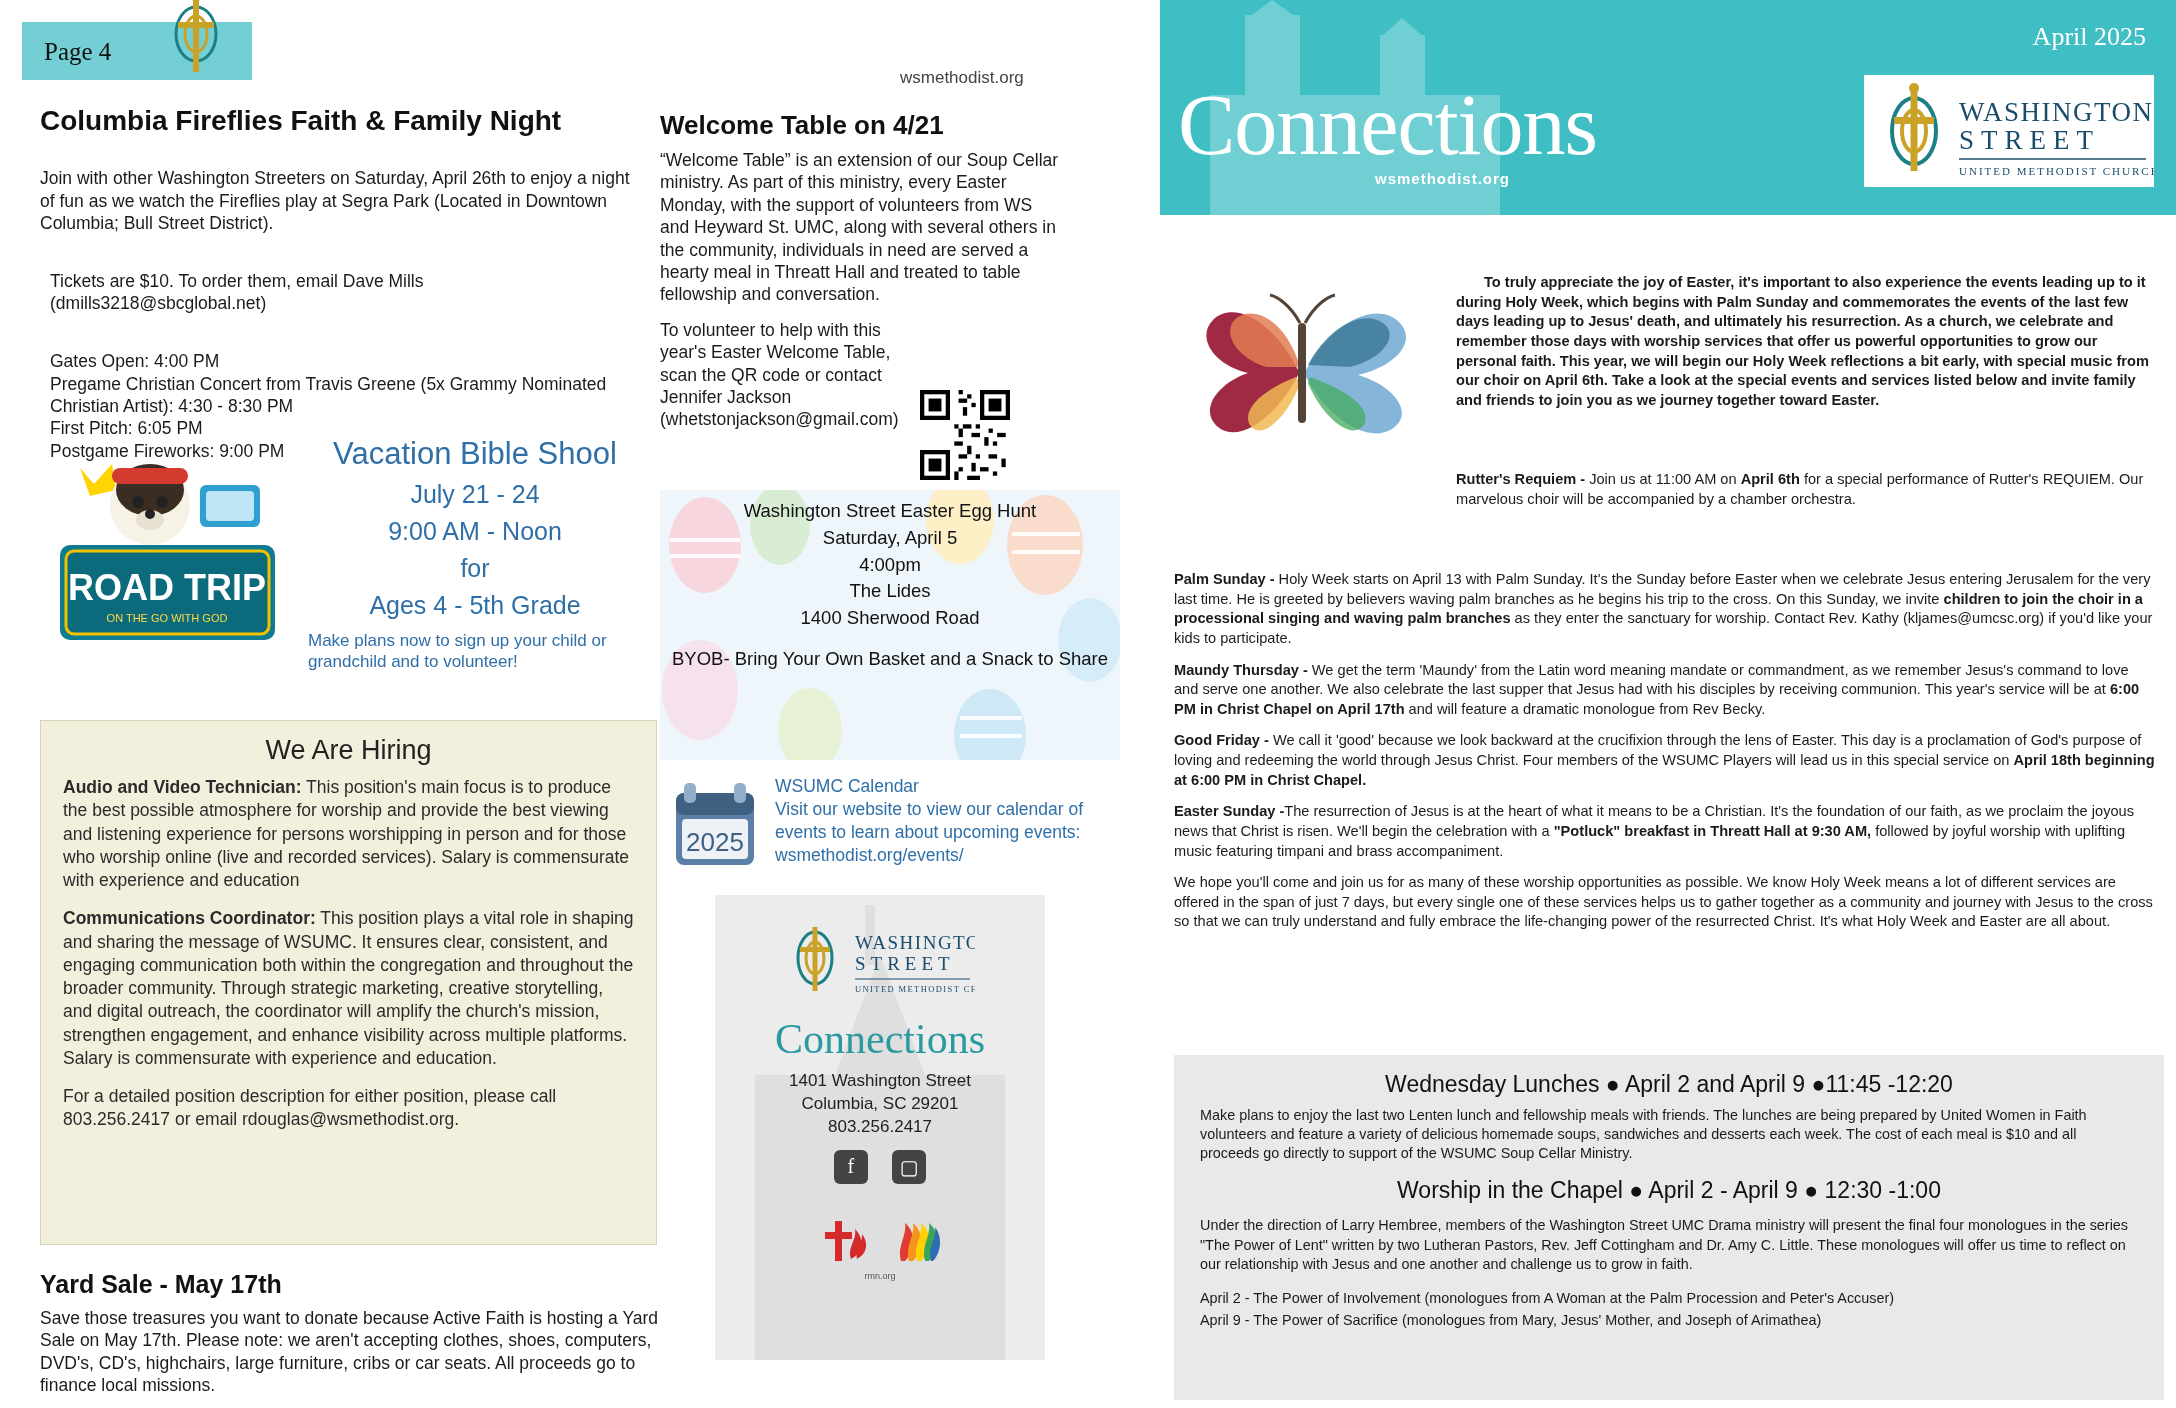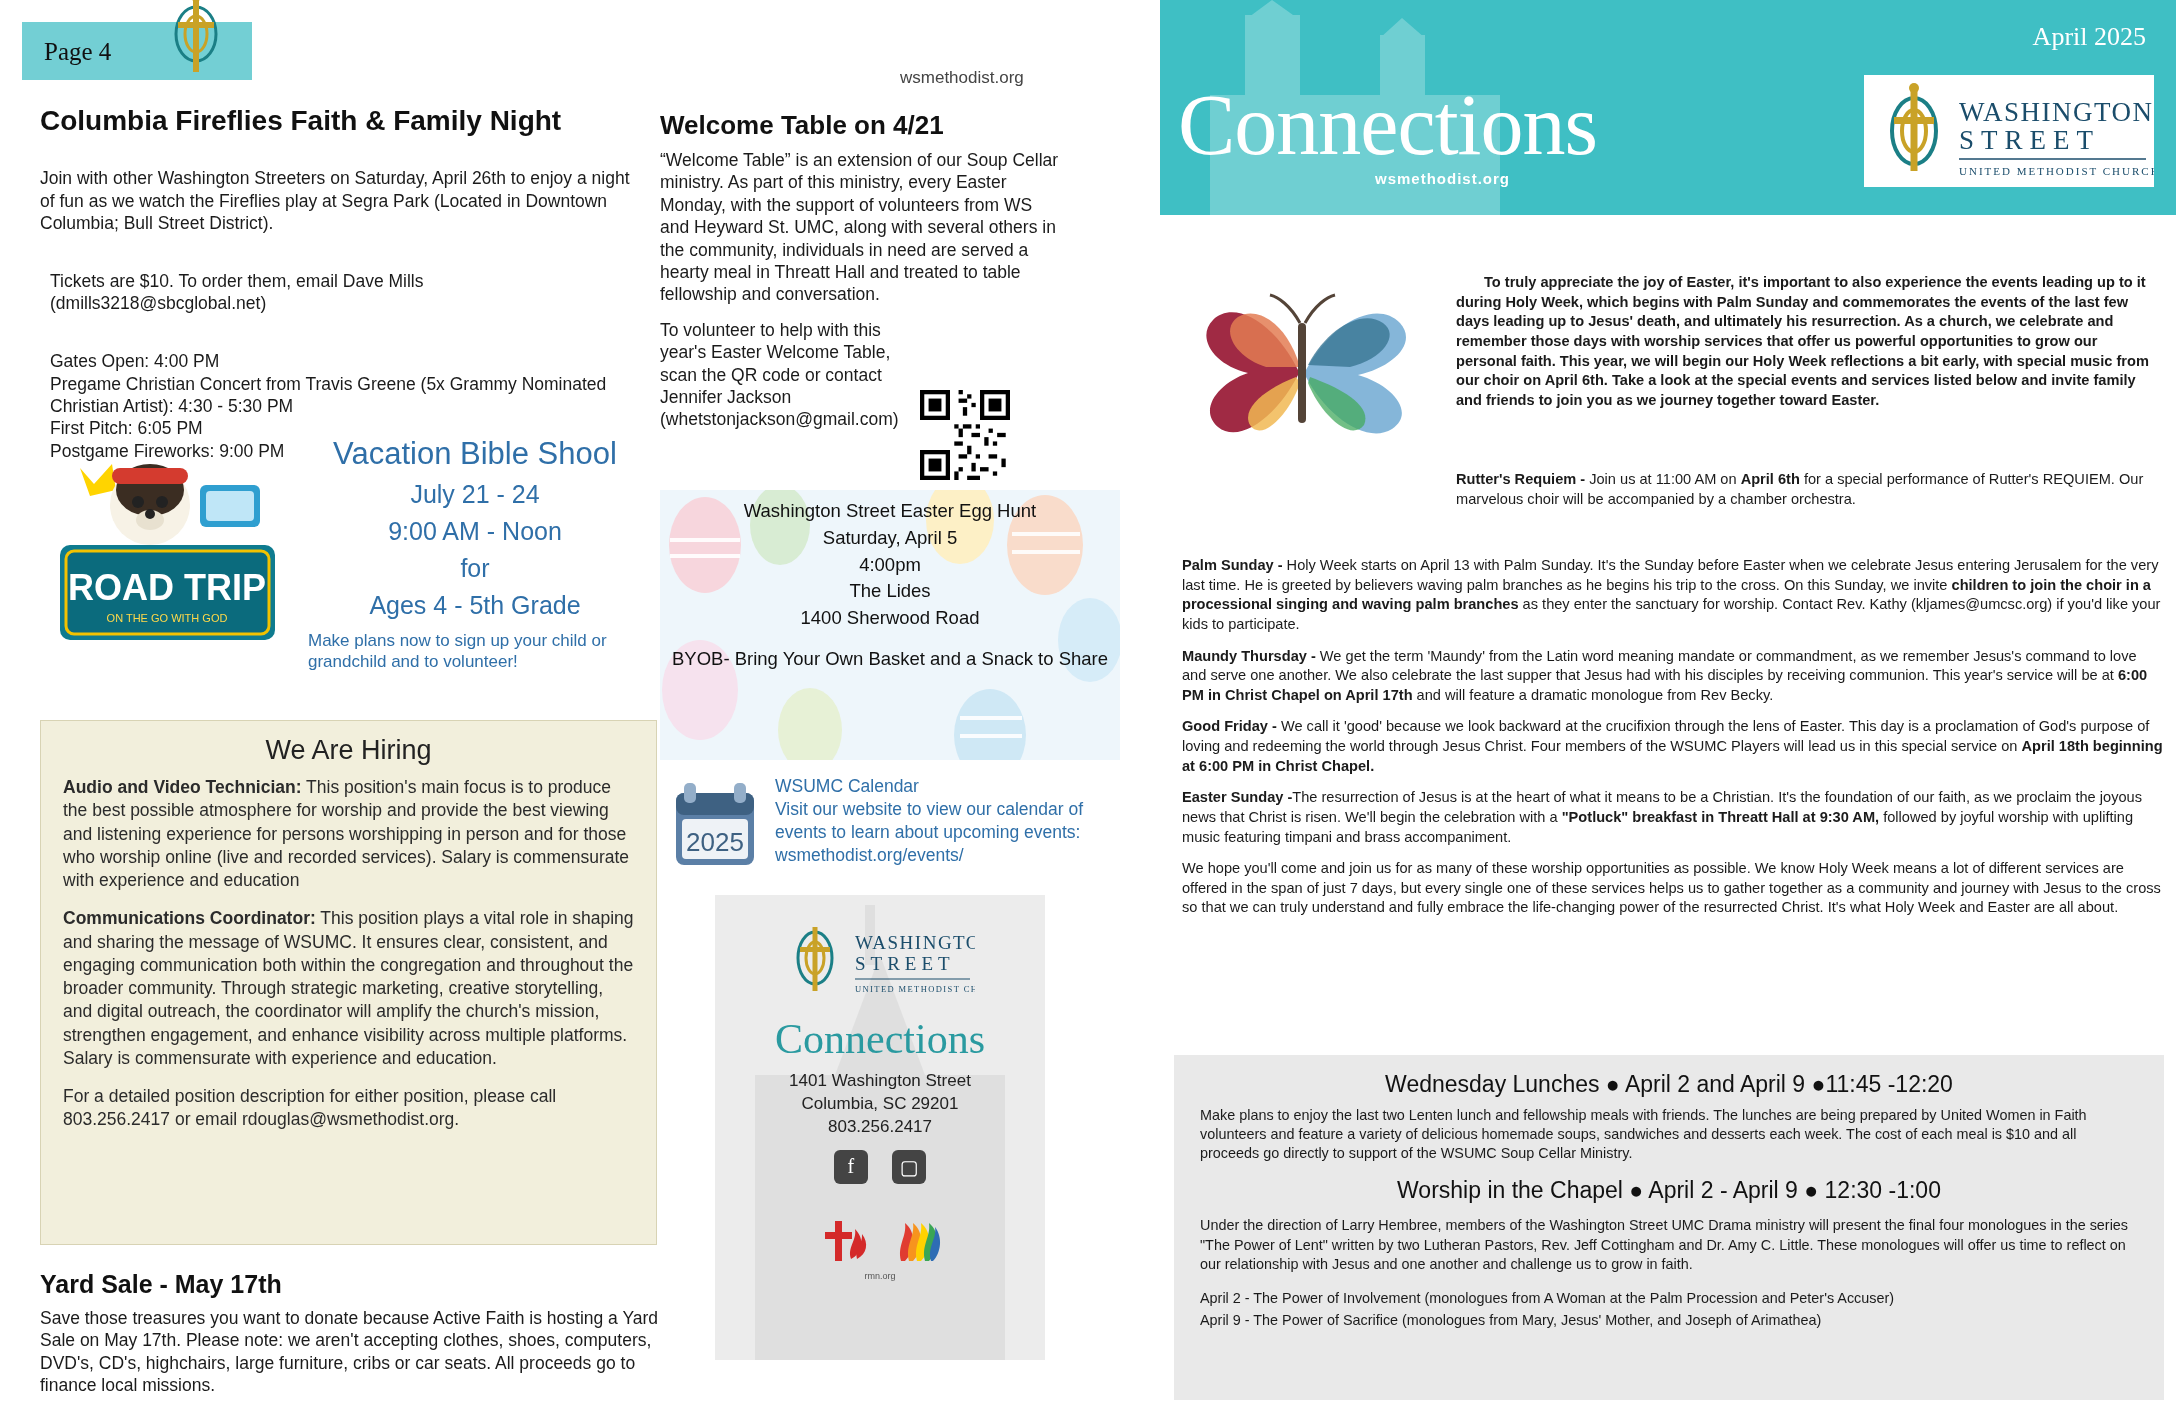--- a/index.html
+++ b/index.html
@@ -163,21 +163,21 @@
     </svg>
 
     <div class="site-url-left">wsmethodist.org</div>
 
     <div class="L" style="left:40px; top:105px; width:600px;">
       <h2 class="hd" style="font-size:28px;">Columbia Fireflies Faith &amp; Family Night</h2>
       <div class="body-txt" style="white-space:pre-line;">
         <p>Join with other Washington Streeters on Saturday, April 26th to enjoy a night of fun as we watch the Fireflies play at Segra Park (Located in Downtown Columbia; Bull Street District).</p>
         <p style="padding-left:10px;">Tickets are $10. To order them, email Dave Mills (dmills3218@sbcglobal.net)</p>
         <p style="padding-left:10px;">Gates Open:  4:00 PM
-Pregame Christian Concert from Travis Greene (5x Grammy Nominated Christian Artist):  4:30 - 5:30 PM
+Pregame Christian Concert from Travis Greene (5x Grammy Nominated Christian Artist):  4:30 - 8:30 PM
 First Pitch:  6:05 PM
 Postgame Fireworks: 9:00 PM</p>
       </div>
     </div>
 
     <div class="vbs-wrap">
       <svg class="vbs-logo" viewBox="0 0 235 210">
         <rect x="10" y="95" width="215" height="95" rx="10" fill="#0e7b8f"></rect>
         <rect x="16" y="101" width="203" height="83" rx="8" fill="#0b6b7d" stroke="#f2c200" stroke-width="3"></rect>
         <text x="117" y="150" text-anchor="middle" font-family="Liberation Sans, sans-serif" font-weight="bold" font-size="36" fill="#ffffff">ROAD TRIP</text>
@@ -398,21 +398,21 @@
     </svg>
 
     <div class="r-body" style="left:296px; top:273px; width:700px;font-weight:bold;">
       <p style="text-indent:28px;">To truly appreciate the joy of Easter, it's important to also experience the events leading up to it during Holy Week, which begins with Palm Sunday and commemorates the events of the last few days leading up to Jesus' death, and ultimately his resurrection. As a church, we celebrate and remember those days with worship services that offer us powerful opportunities to grow our personal faith. This year, we will begin our Holy Week reflections a bit early, with special music from our choir on April 6th.  Take a look at the special events and services listed below and invite family and friends to join you as we journey together toward Easter.</p>
     </div>
 
     <div class="r-body" style="left:296px; top:470px; width:700px;">
       <p><b>Rutter's Requiem -</b><span> Join us at 11:00 AM on </span><b>April 6th</b><span> for a special performance of Rutter's REQUIEM. Our marvelous choir will be accompanied by a chamber orchestra.</span></p>
     </div>
 
-    <div class="r-body" style="left:14px; top:556px; width:982px;margin-left:8px;">
+    <div class="r-body" style="left:14px; top:570px; width:982px;">
       <p><b>Palm Sunday -</b><span> Holy Week starts on April 13 with Palm Sunday. It's the Sunday before Easter when we celebrate Jesus entering Jerusalem for the very last time. He is greeted by believers waving palm branches as he begins his trip to the cross. On this Sunday, we invite </span><b>children to join the choir in a processional singing and waving palm branches</b><span> as they enter the sanctuary for worship. Contact Rev. Kathy (kljames@umcsc.org) if you'd like your kids to participate.</span></p>
       <p><b>Maundy Thursday -</b><span> We get the term 'Maundy' from the Latin word meaning mandate or commandment, as we remember Jesus's command to love and serve one another. We also celebrate the last supper that Jesus had with his disciples by receiving communion. This year's service will be at </span><b>6:00 PM in Christ Chapel on April 17th</b><span> and will feature a dramatic monologue from Rev Becky.</span></p>
       <p><b>Good Friday -</b><span> We call it 'good' because we look backward at the crucifixion through the lens of Easter. This day is a proclamation of God's purpose of loving and redeeming the world through Jesus Christ. Four members of the WSUMC Players will lead us in this special service on </span><b>April 18th beginning at 6:00 PM in Christ Chapel.</b></p>
       <p><b>Easter Sunday -</b><span>The resurrection of Jesus is at the heart of what it means to be a Christian. It's the foundation of our faith, as we proclaim the joyous news that Christ is risen. We'll begin the celebration with a </span><b>"Potluck" breakfast in Threatt Hall at 9:30 AM,</b><span> followed by joyful worship with uplifting music featuring timpani and brass accompaniment.</span></p>
       <p>We hope you'll come and join us for as many of these worship opportunities as possible. We know Holy Week means a lot of different services are offered in the span of just 7 days, but every single one of these services helps us to gather together as a community and journey with Jesus to the cross so that we can truly understand and fully embrace the life-changing power of the resurrected Christ. It's what Holy Week and Easter are all about.</p>
     </div>
 
     <div class="gray-panel">
       <div class="gp-h1">Wednesday Lunches ● April 2 and April 9 ●11:45 -12:20</div>
       <div class="gp-p">Make plans to enjoy the last two Lenten lunch and fellowship meals with friends.  The lunches are being prepared by United Women in Faith volunteers and feature a variety of delicious homemade soups, sandwiches and desserts each week. The cost of each meal is $10 and all proceeds go directly to support of the WSUMC Soup Cellar Ministry.</div>

